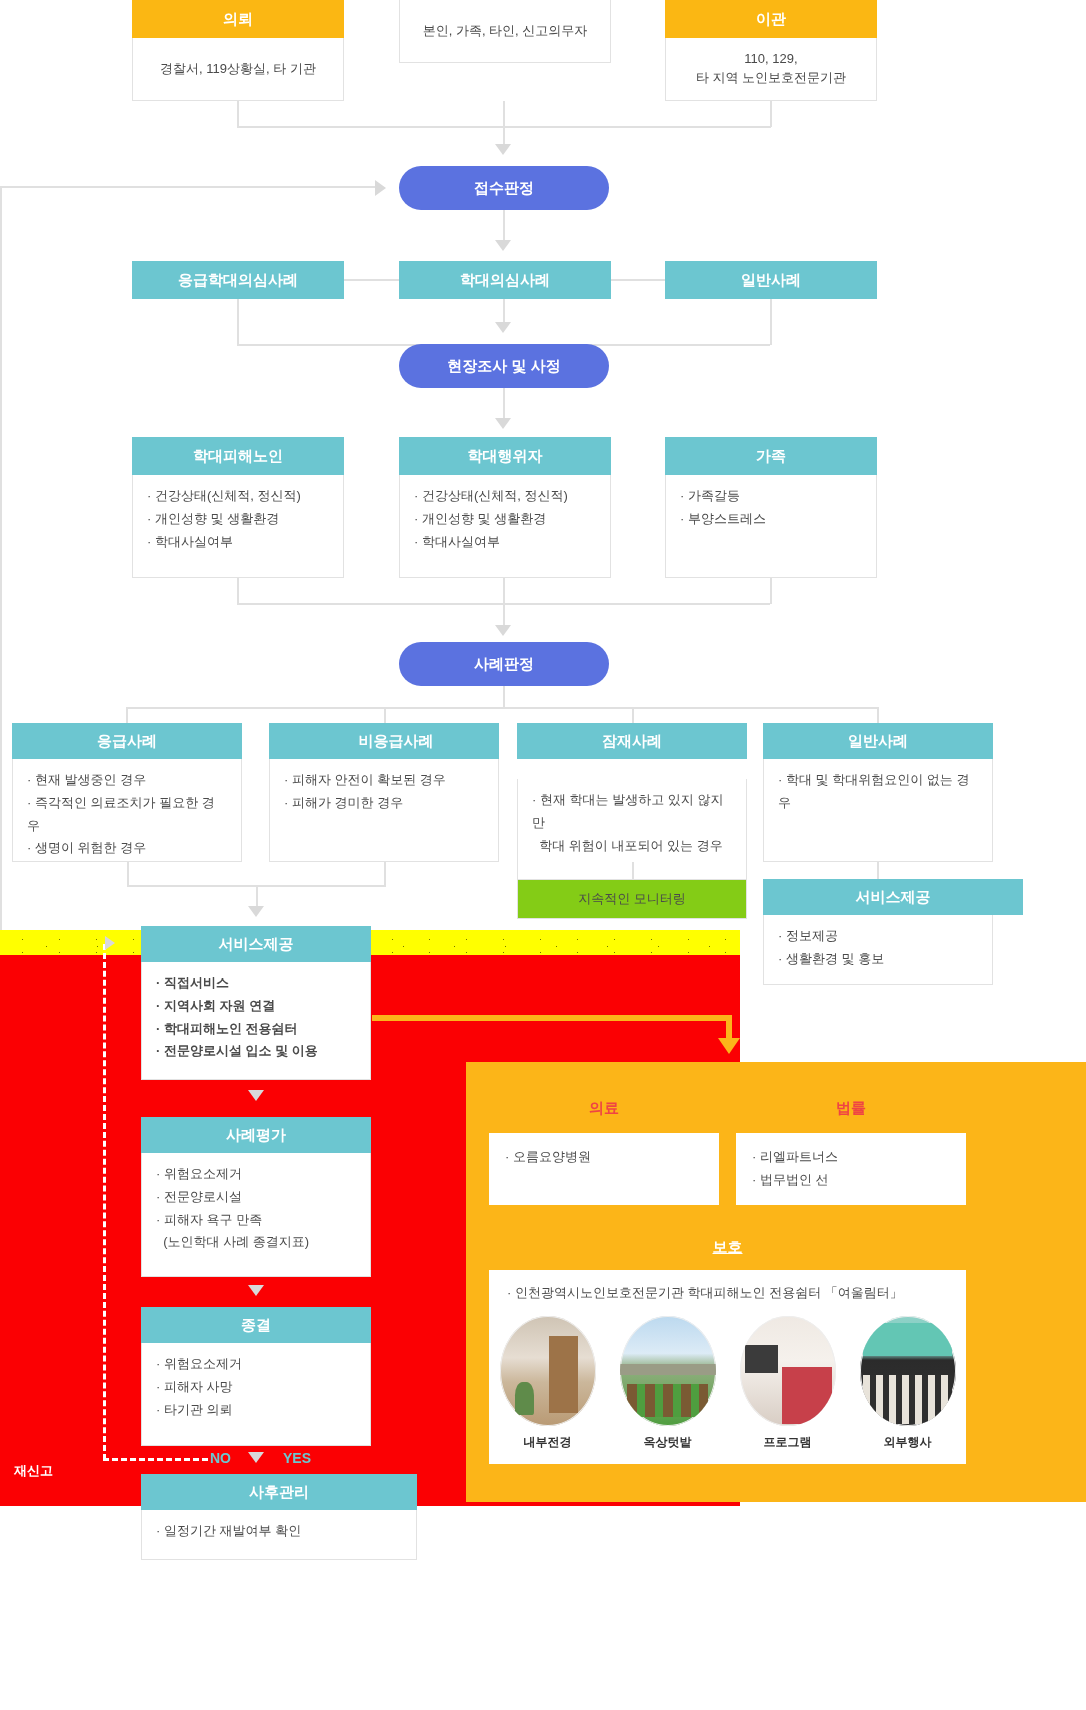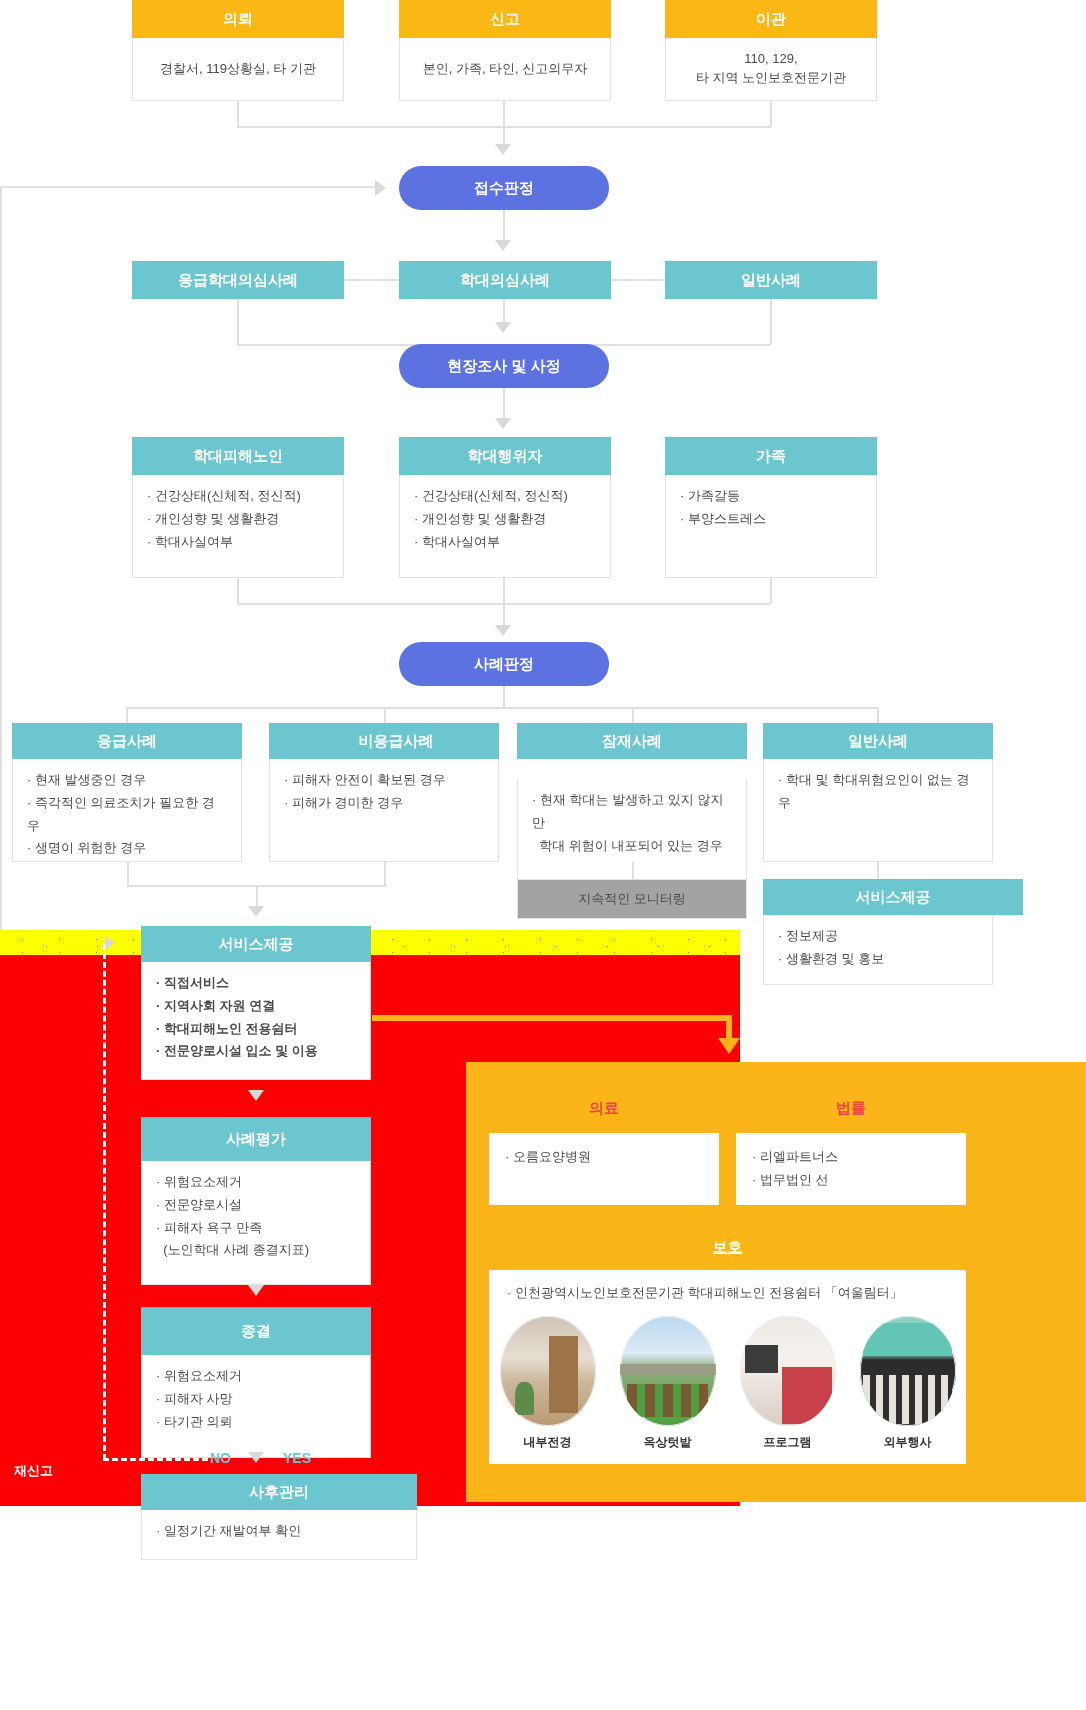--- a/index.html
+++ b/index.html
@@ -41,21 +41,21 @@
     background:#5b72e0;
     color:#fff;
     font-weight:bold;
     font-size:15px;
     border-radius:22px;
     height:44px;
     display:flex; align-items:center; justify-content:center;
   }
 
   .plain {
-    background:#a3a3a3;
+    background:#84cc16;
     border:1px solid #e2e2e2;
     font-size:13px;
     color:#4a4a4a;
     display:flex; align-items:center; justify-content:center;
     text-align:center;
   }
 
   
   .ln { position:absolute; background:#e0e0e0; }
   .lnv { width:2px; }
@@ -208,21 +208,20 @@
 </style>
 </head>
 <body>
 
 <div class="node" style="left:132px; top:0; width:212px;">
   <div class="hdr orange">의뢰</div>
   <div class="body center" style="height:63px;">경찰서, 119상황실, 타 기관</div>
 </div>
 
 <div class="node" style="left:399px; top:0; width:212px;">
-  <div class="hdr orange">신고</div>
   <div class="body center" style="height:63px;">본인, 가족, 타인, 신고의무자</div>
 </div>
 
 <div class="node" style="left:665px; top:0; width:212px;">
   <div class="hdr orange">이관</div>
   <div class="body center" style="height:63px; flex-direction:column; line-height:1.45;">
     <span>110, 129,</span>
     <span>타 지역 노인보호전문기관</span>
   </div>
 </div>
@@ -368,32 +367,32 @@
   <div class="body" style="height:118px;font-weight:bold;">
     <div>· 직접서비스</div>
     <div>· 지역사회 자원 연결</div>
     <div>· 학대피해노인 전용쉼터</div>
     <div>· 전문양로시설 입소 및 이용</div>
   </div>
 </div>
 <div class="arrow" style="left:248px; top:1090px; z-index:9;"></div>
 
 <div class="node" style="left:141px; top:1117px; width:230px; z-index:9;">
-  <div class="hdr teal" style="height:44px;">사례평가</div>
+  <div class="hdr teal" style="height:36px;">사례평가</div>
   <div class="body" style="height:124px;">
     <div>· 위험요소제거</div>
     <div>· 전문양로시설</div>
     <div>· 피해자 욕구 만족</div>
     <div style="white-space:pre;">  (노인학대 사례 종결지표)</div>
   </div>
 </div>
 <div class="arrow" style="left:248px; top:1285px; z-index:9;"></div>
 
 <div class="node" style="left:141px; top:1307px; width:230px; z-index:9;">
-  <div class="hdr teal" style="height:48px;">종결</div>
+  <div class="hdr teal" style="height:36px;">종결</div>
   <div class="body" style="height:103px;">
     <div>· 위험요소제거</div>
     <div>· 피해자 사망</div>
     <div>· 타기관 의뢰</div>
   </div>
 </div>
 <div class="arrow" style="left:248px; top:1452px; z-index:9;"></div>
 
 <div class="dash-v" style="left:103px; top:944px; height:516px;"></div>
 <div class="dash-h" style="left:103px; top:1458px; width:105px;"></div>

